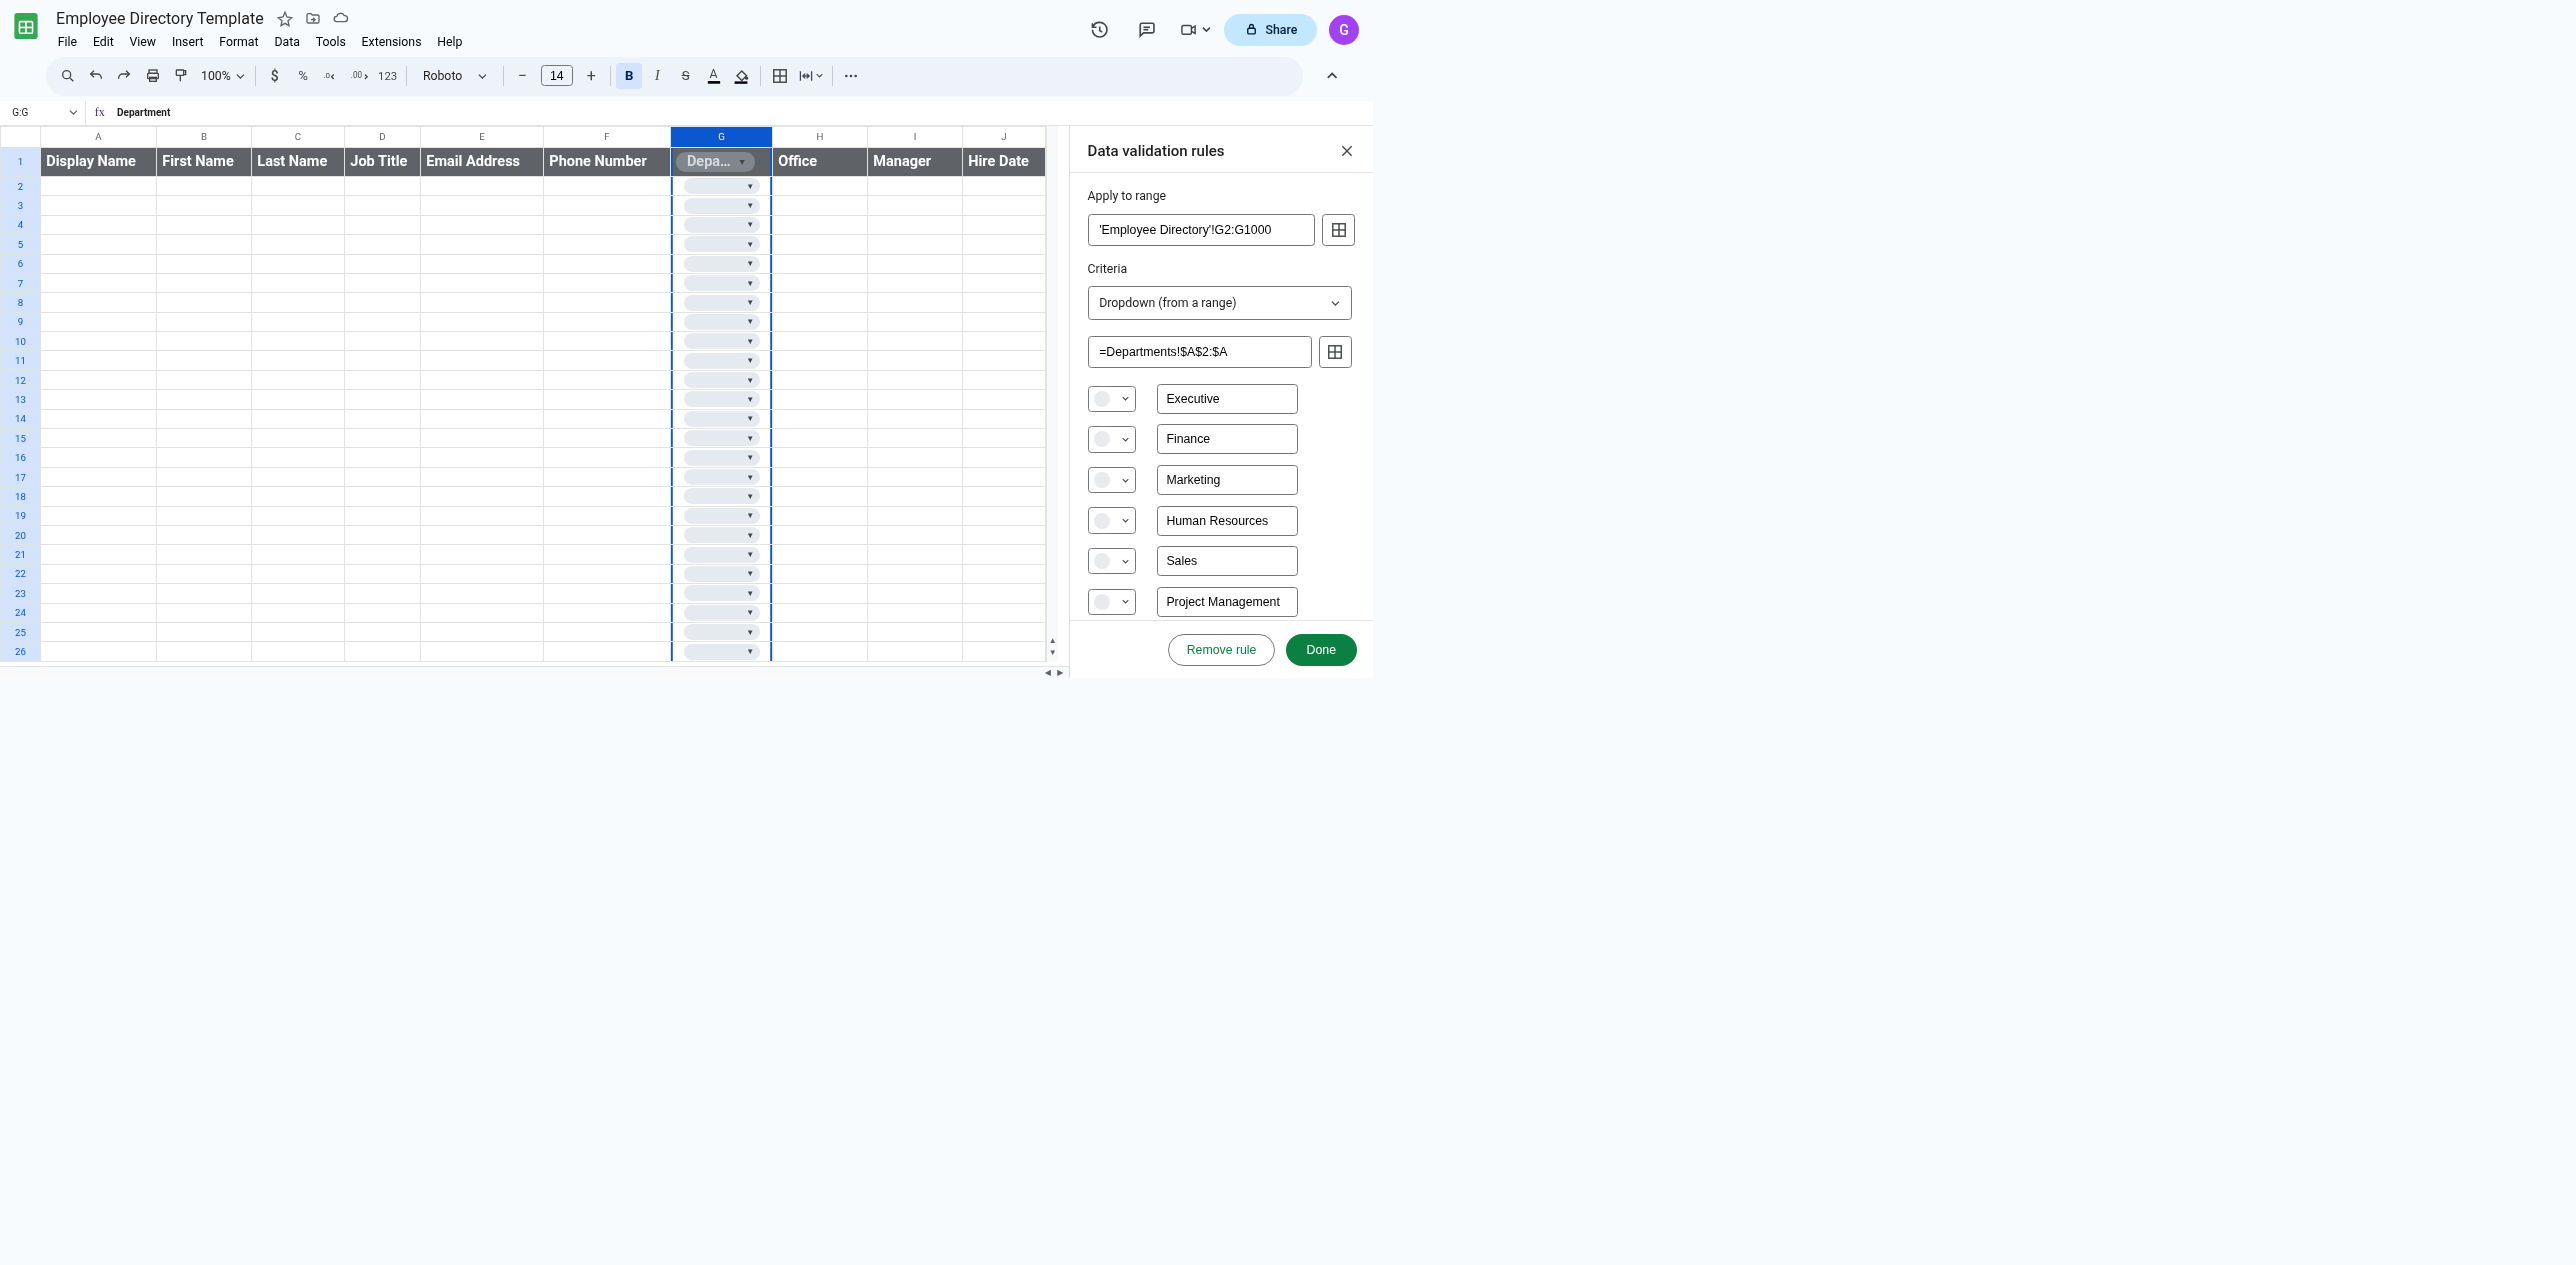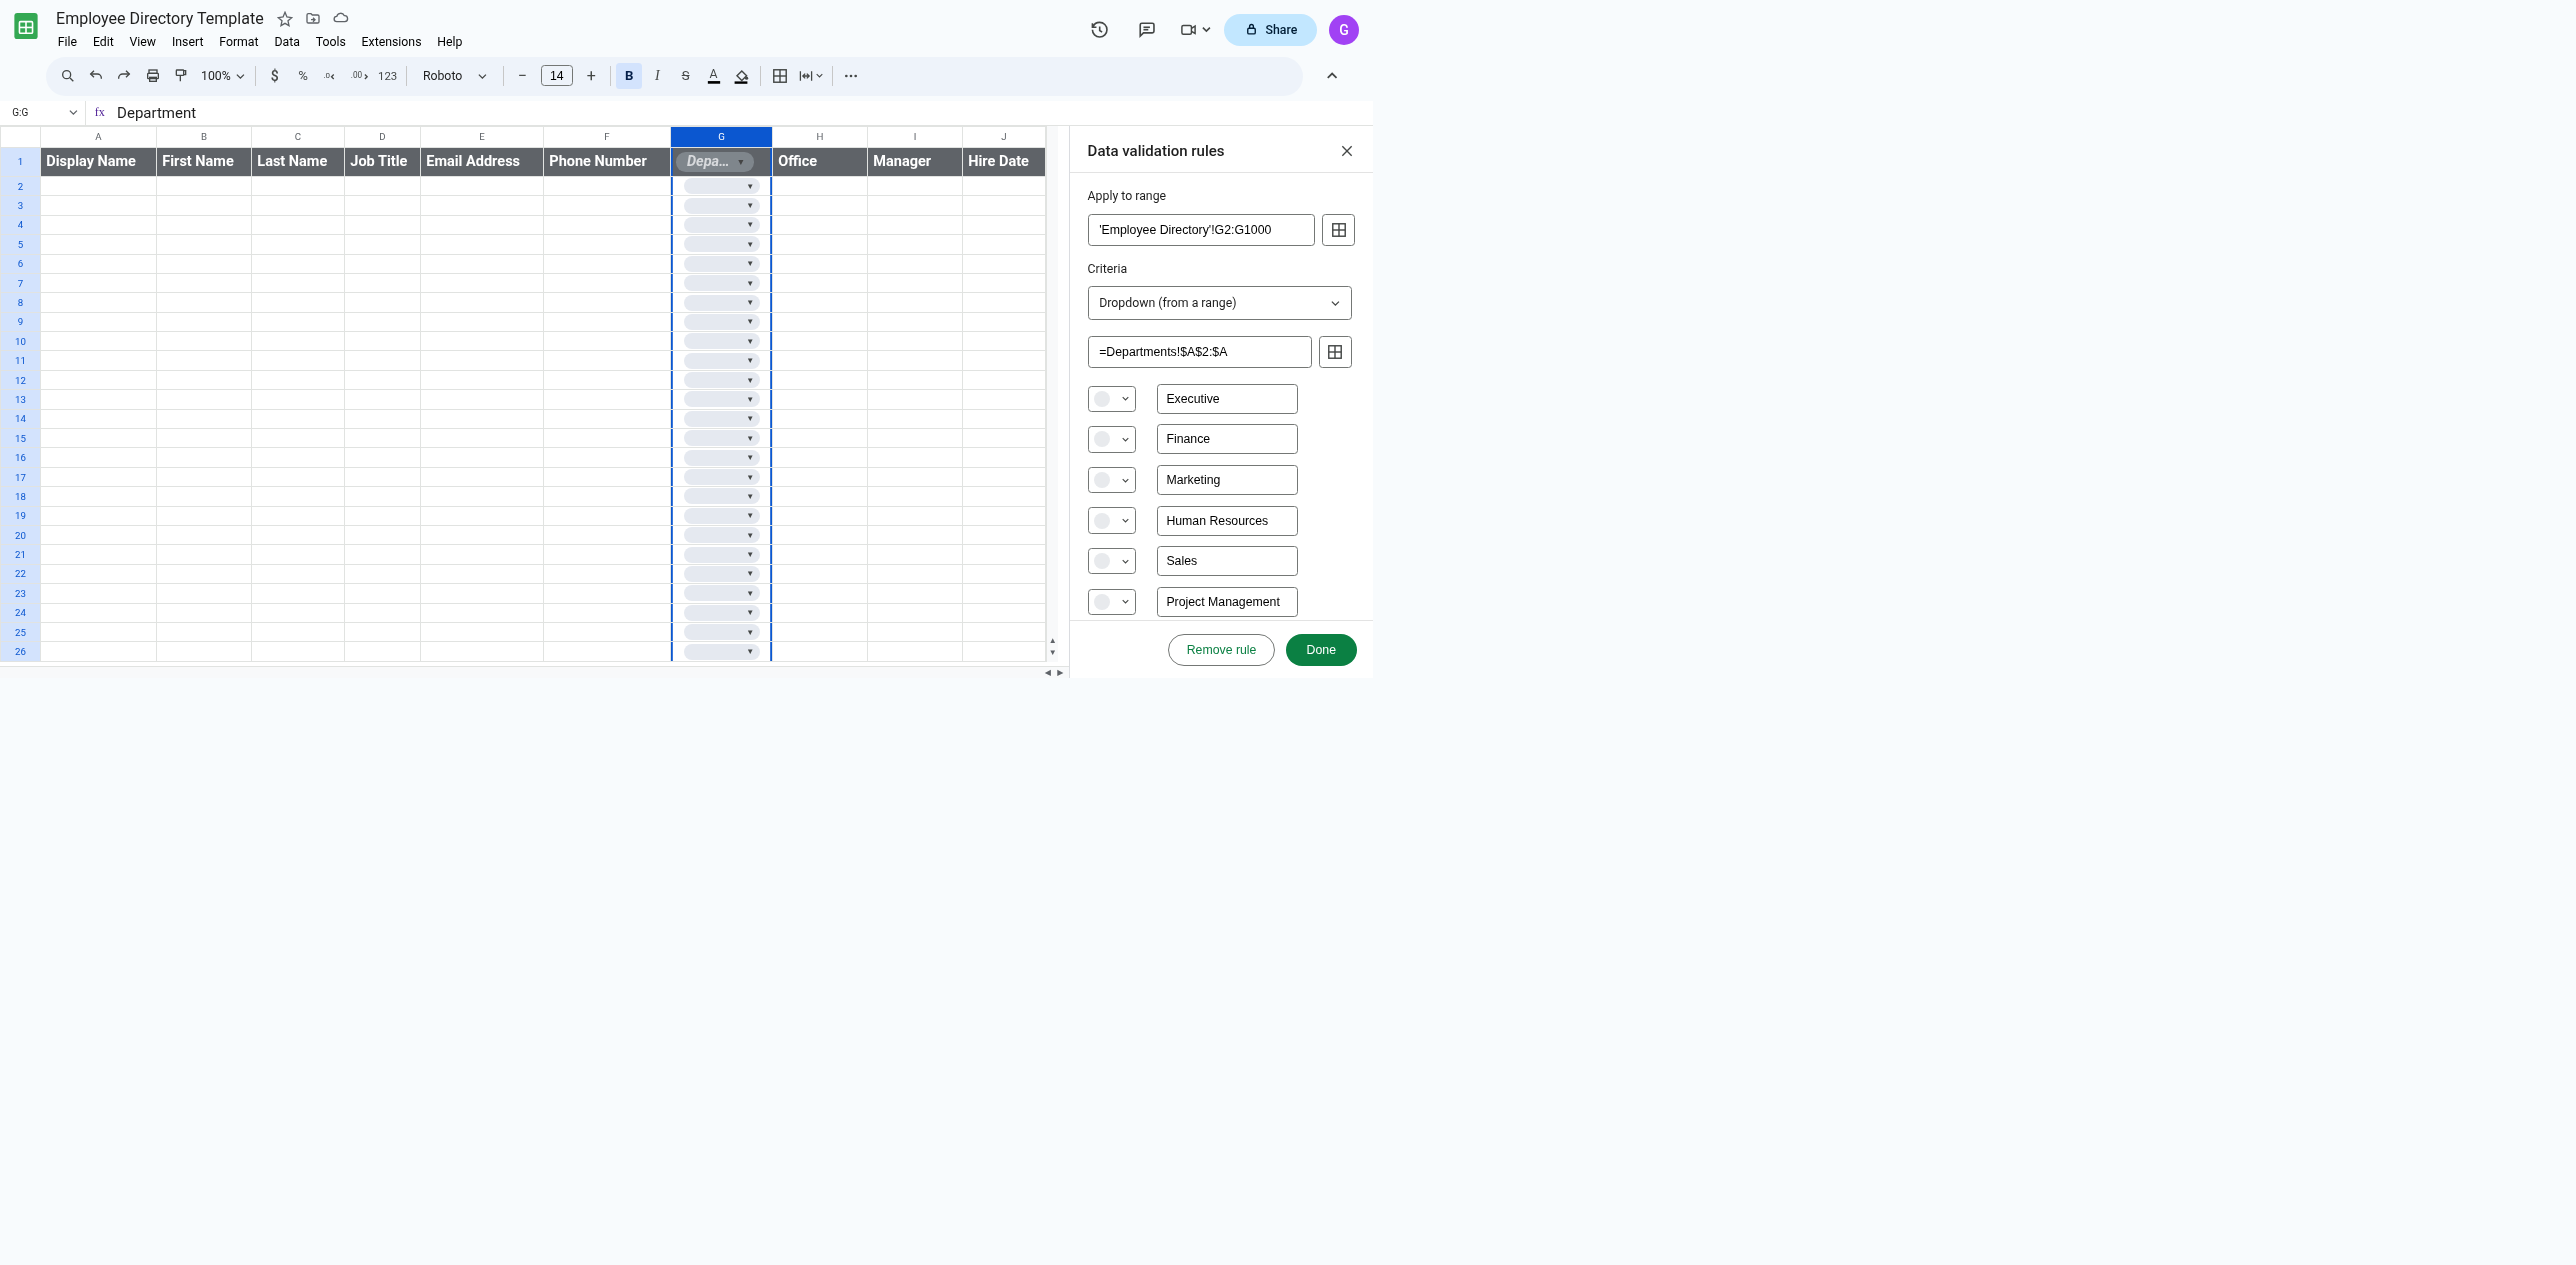--- a/index.html
+++ b/index.html
@@ -32,38 +32,38 @@
 .zoom { display: flex; align-items: center; gap: 5.3px; font-size: 12.3px; padding: 0 5.3px; }
 .font-name { font-size: 12.3px; padding: 0 10.6px; }
 .font-size-box { display: flex; align-items: center; gap: 5.3px; }
 .fs-input { width: 32px; height: 21px; border: 0.9px solid #747775; border-radius: 3.5px; text-align: center; font-size: 12.3px; background: transparent; }
 .collapse-btn { width: 30px; height: 30px; display:flex; align-items:center; justify-content:center; border-radius:50%; cursor:pointer; color:#444746; margin-right: 12.3px; }
 
 
 .fbar { display: flex; align-items: center; height: 25px; border-bottom: 0.9px solid #e1e3e1; margin-top: 5.3px; background:#fff; }
 .name-box { width: 86px; padding: 0 7px 0 12.3px; font-size: 10px; display: flex; align-items: center; gap: 5.3px; border-right: 0.9px solid #e1e3e1; height: 100%; justify-content:space-between; }
 .fx { padding: 0 8.8px; color: #4c1d95; font-family: serif; font-size:12px; }
-.formula-val { font-size: 15px; padding-left: 3.5px; }
+.formula-val { font-size: 10px; padding-left: 3.5px; font-weight: bold; }
 
 
 .main { display: flex; flex: 1; min-height: 0; }
 .sheet-area { flex: 1; display: flex; flex-direction: column; min-width: 0; position: relative; background:#fff; }
 .grid-wrap { flex: 1; overflow: hidden; position: relative; }
 table.grid { border-collapse: collapse; table-layout: fixed; }
 .grid th, .grid td { border: 0.9px solid #e1e3e1; font-size: 10.6px; background: #fff; }
 .grid thead th { background: #fff; height: 21px; text-align: center; font-weight: normal; color: #5f6368; position: sticky; top: 0; font-size:9.7px; }
 .grid thead th.corner { width: 40px; background:#fff; }
 .grid thead th.sel { background: #0b57d0; color: #fff; }
 .grid tbody th { width: 40px; text-align: center; font-weight: normal; color: #5f6368; background: #fff; height: 19.4px; font-size:9.7px; }
 .grid tbody th.selrow { background: #d3e3fd; color:#0b57d0; }
 .hdr-row td { background: #5f6368 !important; color: #fff; font-size: 14.5px; font-weight: 700; padding: 4.4px 5.3px; height: 26.4px; white-space: nowrap; overflow: hidden; }
 .hdr-row td.selcol { box-shadow: inset 1.8px 0 0 #0b57d0, inset -1.8px 0 0 #0b57d0; }
 .hdr-chip { background: #7f868c; border-radius: 9.7px; padding: 1.8px 8.8px 1.8px 10.6px; display: inline-flex; align-items: center; gap: 7px; color:#d8dadd; height:19.4px; max-width:100%; }
 .hdr-chip .tri { font-size:8.8px; color:#444; }
-td.selcol { box-shadow: inset 1.8px 0 0 #0b57d0, inset -1.8px 0 0 #0b57d0; font-style: italic; }
+td.selcol { box-shadow: inset 1.8px 0 0 #0b57d0, inset -1.8px 0 0 #0b57d0; }
 .chip { background: #e5e9f0; border-radius: 8.8px; height: 16px; width: 76px; display: inline-flex; align-items: center; justify-content: flex-end; padding: 0 5.3px; margin:0.9px 0; }
 .chip .tri { font-size: 8px; color: #444746; }
 .botbar { height: 12.3px; background: #f8f9fa; border-top: 0.9px solid #e1e3e1; display:flex; }
 .hscroll { flex:1; display:flex; align-items:center; justify-content:flex-end; padding-right:3.5px; gap:1.8px;}
 .sarrow { width:10.6px; height:10.6px; display:flex;align-items:center;justify-content:center;font-size:8px;color:#5f6368;}
 .vscroll { width:12.3px; background:#f8f9fa; border-left:0.9px solid #e1e3e1; display:flex; flex-direction:column; align-items:center; justify-content:flex-end; padding-bottom:3.5px; gap:1.8px;}
 
 
 .sidebar { width: 304px; border-left: 0.9px solid #dadce0; display: flex; flex-direction: column; background: #fff; }
 .sb-head { display: flex; align-items: center; justify-content: space-between; padding: 16px 17.6px 12.3px 17.6px; }

